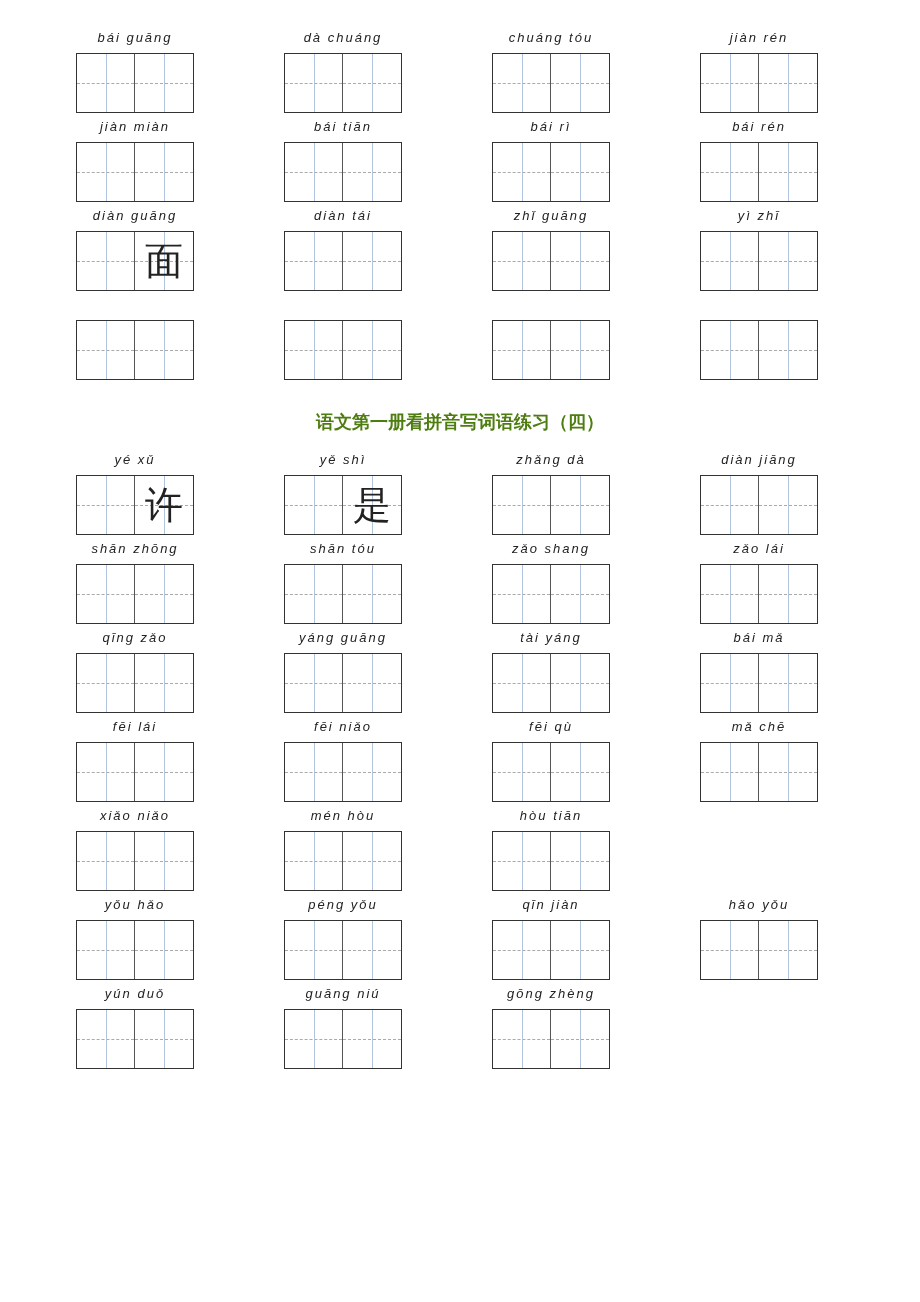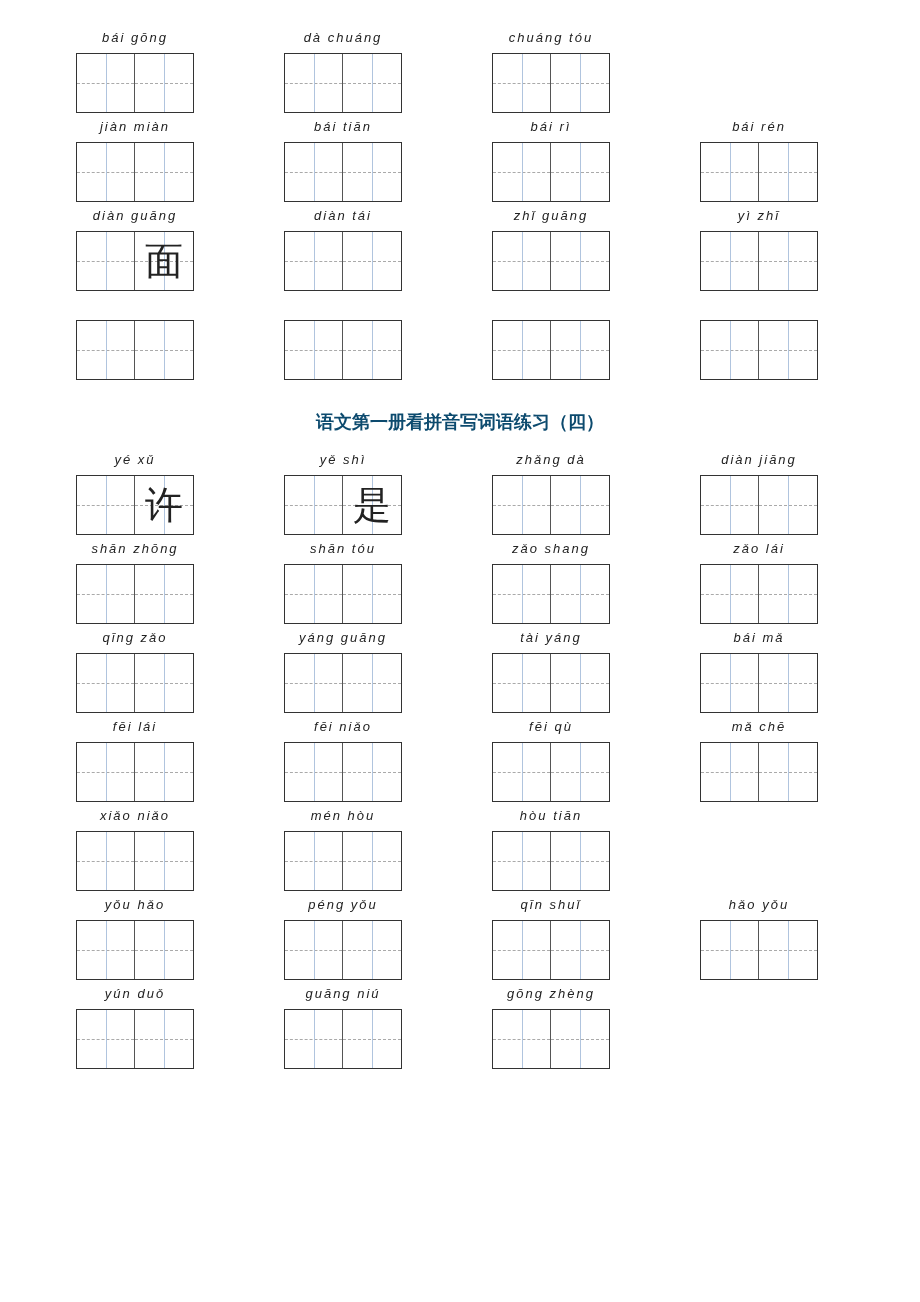--- a/index.html
+++ b/index.html
@@ -9,21 +9,21 @@
       width: 920px;
       min-height: 1302px;
       padding: 30px 40px;
     }
 
     .page-title {
       text-align: center;
       font-size: 18px;
       font-weight: bold;
       margin-bottom: 18px;
-      color: #0c4a6e;
+      color: #4d7c0f;
     }
 
     .section {
       margin-bottom: 30px;
     }
 
     .grid-row {
       display: flex;
       flex-direction: row;
       gap: 18px;
@@ -115,21 +115,21 @@
   </style>
 </head>
 <body>
 
 <div>
 
   <div class="section">
     <div id="section1-rows">
         <div class="grid-row">
           <div class="word-block">
-            <div class="pinyin-label">bái gōng</div>
+            <div class="pinyin-label">bái guāng</div>
             <div class="char-grid">
               <div class="char-cell">
                 <div class="vline"></div>
               </div>
               <div class="char-cell">
                 <div class="vline"></div>
               </div>
             </div>
           </div>
           <div class="word-block">
@@ -138,20 +138,31 @@
               <div class="char-cell">
                 <div class="vline"></div>
               </div>
               <div class="char-cell">
                 <div class="vline"></div>
               </div>
             </div>
           </div>
           <div class="word-block">
             <div class="pinyin-label">chuáng tóu</div>
+            <div class="char-grid">
+              <div class="char-cell">
+                <div class="vline"></div>
+              </div>
+              <div class="char-cell">
+                <div class="vline"></div>
+              </div>
+            </div>
+          </div>
+          <div class="word-block">
+            <div class="pinyin-label">jiàn rén</div>
             <div class="char-grid">
               <div class="char-cell">
                 <div class="vline"></div>
               </div>
               <div class="char-cell">
                 <div class="vline"></div>
               </div>
             </div>
           </div>
         </div>
@@ -538,21 +549,21 @@
             <div class="char-grid">
               <div class="char-cell">
                 <div class="vline"></div>
               </div>
               <div class="char-cell">
                 <div class="vline"></div>
               </div>
             </div>
           </div>
           <div class="word-block">
-            <div class="pinyin-label">qīn shuǐ</div>
+            <div class="pinyin-label">qīn jiàn</div>
             <div class="char-grid">
               <div class="char-cell">
                 <div class="vline"></div>
               </div>
               <div class="char-cell">
                 <div class="vline"></div>
               </div>
             </div>
           </div>
           <div class="word-block">

